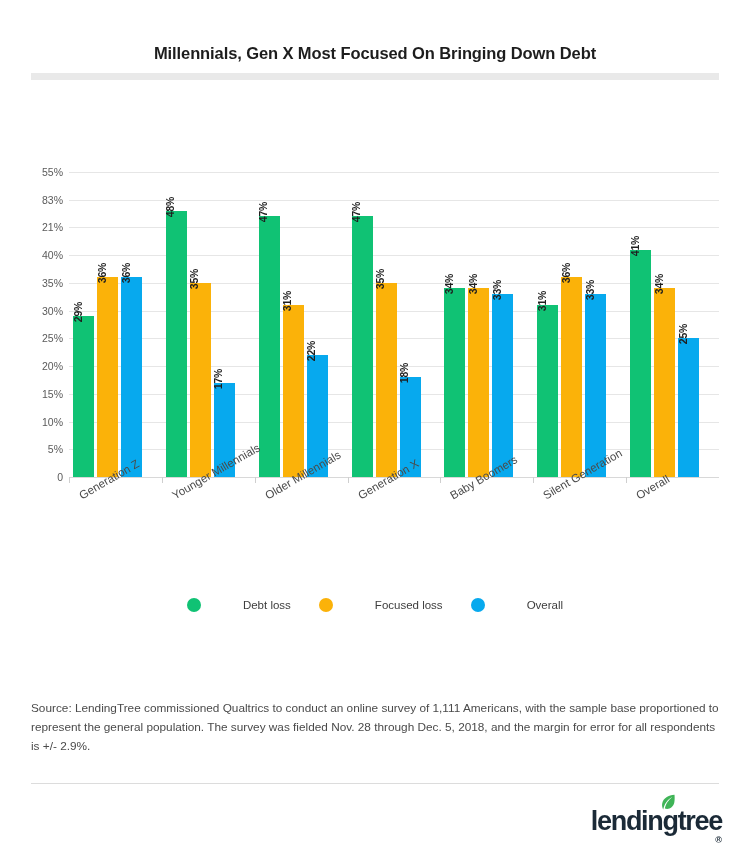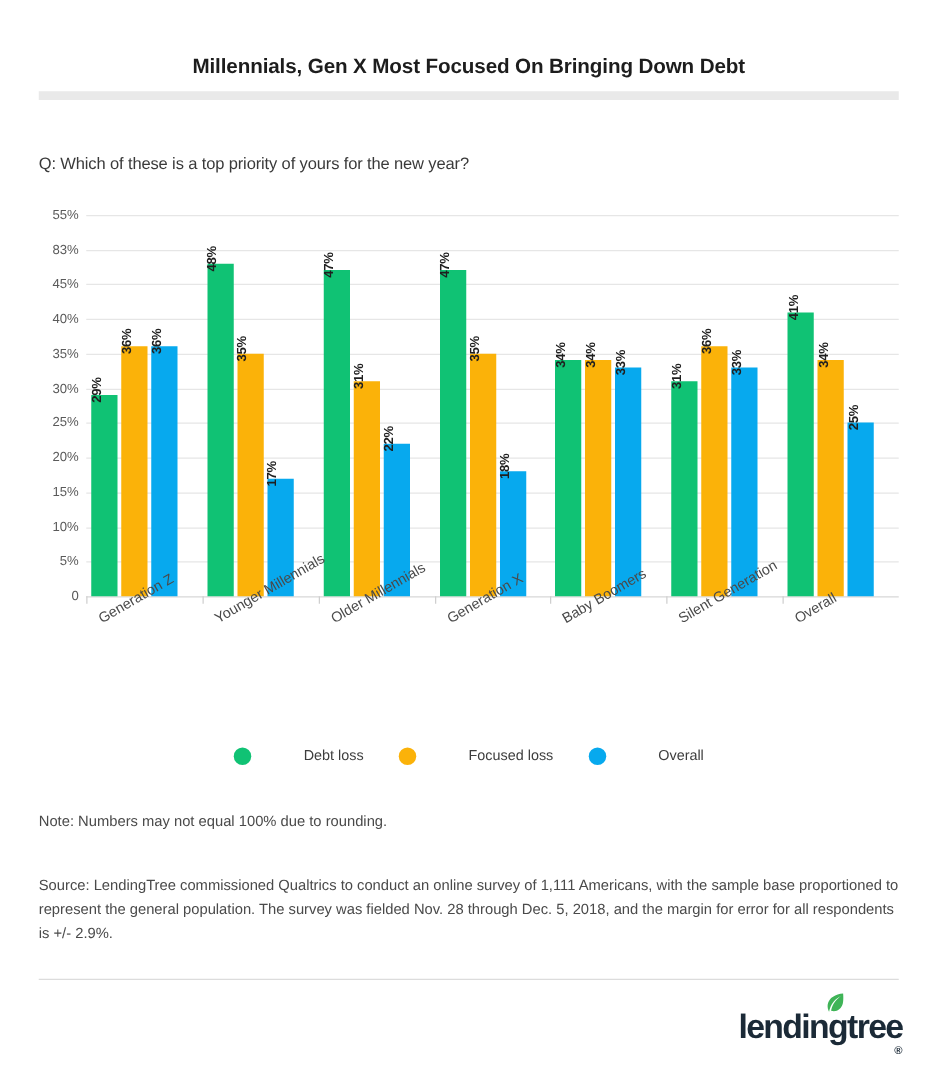--- a/index.html
+++ b/index.html
@@ -252,34 +252,33 @@
     font-weight: bold;
   }
 </style>
 </head>
 <body>
 
 <div class="page">
 
   <div class="chart-title">Millennials, Gen X Most Focused On Bringing Down Debt</div>
   <div class="title-rule"></div>
-  <div class="question">Q: Which of these is a top priority of yours for the new year?</div>
 
   <div class="plot-wrap">
     <div class="y-axis">
         <div class="y-tick" style="top: 305px;">0</div>
         <div class="y-tick" style="top: 277.273px;">5%</div>
         <div class="y-tick" style="top: 249.545px;">10%</div>
         <div class="y-tick" style="top: 221.818px; text-align: center;">15%</div>
         <div class="y-tick" style="top: 194.091px;">20%</div>
         <div class="y-tick" style="top: 166.364px;">25%</div>
         <div class="y-tick" style="top: 138.636px;">30%</div>
         <div class="y-tick" style="top: 110.909px;">35%</div>
         <div class="y-tick" style="top: 83.1818px;">40%</div>
-        <div class="y-tick" style="top: 55.4545px;">45%</div>
+        <div class="y-tick" style="top: 55.4545px;">21%</div>
         <div class="y-tick" style="top: 27.7273px;">83%</div>
         <div class="y-tick" style="top: 0px;">55%</div>
       </div>
     <div class="grid-area">
         <div class="gridline" style="top: 0px;"></div>
         <div class="gridline" style="top: 27.7273px;"></div>
         <div class="gridline" style="top: 55.4545px;"></div>
         <div class="gridline" style="top: 83.1818px;"></div>
         <div class="gridline" style="top: 110.909px;"></div>
         <div class="gridline" style="top: 138.636px;"></div>
@@ -423,21 +422,20 @@
       <div class="legend-item">
         <span class="legend-dot" style="background: rgb(251, 178, 9);"></span>
         <span class="legend-text">Focused loss</span>
       </div>
       <div class="legend-item">
         <span class="legend-dot" style="background: rgb(7, 169, 238);"></span>
         <span class="legend-text">Overall</span>
       </div>
     </div>
 
-  <div class="note">Note: Numbers may not equal 100% due to rounding.</div>
   <div class="source">Source: LendingTree commissioned Qualtrics to conduct an online survey of 1,111 Americans, with the sample base proportioned to represent the general population. The survey was fielded Nov. 28 through Dec. 5, 2018, and the margin for error for all respondents is +/- 2.9%.</div>
 
   <div class="footer-rule"></div>
 
   <div class="logo">
     <div class="logo-text">lendingtree</div>
     <svg class="logo-leaf" viewBox="0 0 16 18">
       <path d="M14.5 0.8 C8.5 1.2 3.2 4.2 2.2 9.4 C1.6 12.6 3.3 15.4 3.3 15.4 C3.3 15.4 4.0 10.6 7.2 7.0 C9.6 4.3 12.4 3.0 12.4 3.0 C12.4 3.0 9.0 5.6 6.9 9.0 C5.3 11.6 4.9 14.6 4.9 14.6 C8.9 16.0 13.2 13.4 14.3 8.6 C15.0 5.6 14.5 0.8 14.5 0.8 Z" fill="#3fb457"></path>
     </svg>
     <div class="logo-tm">®</div>

